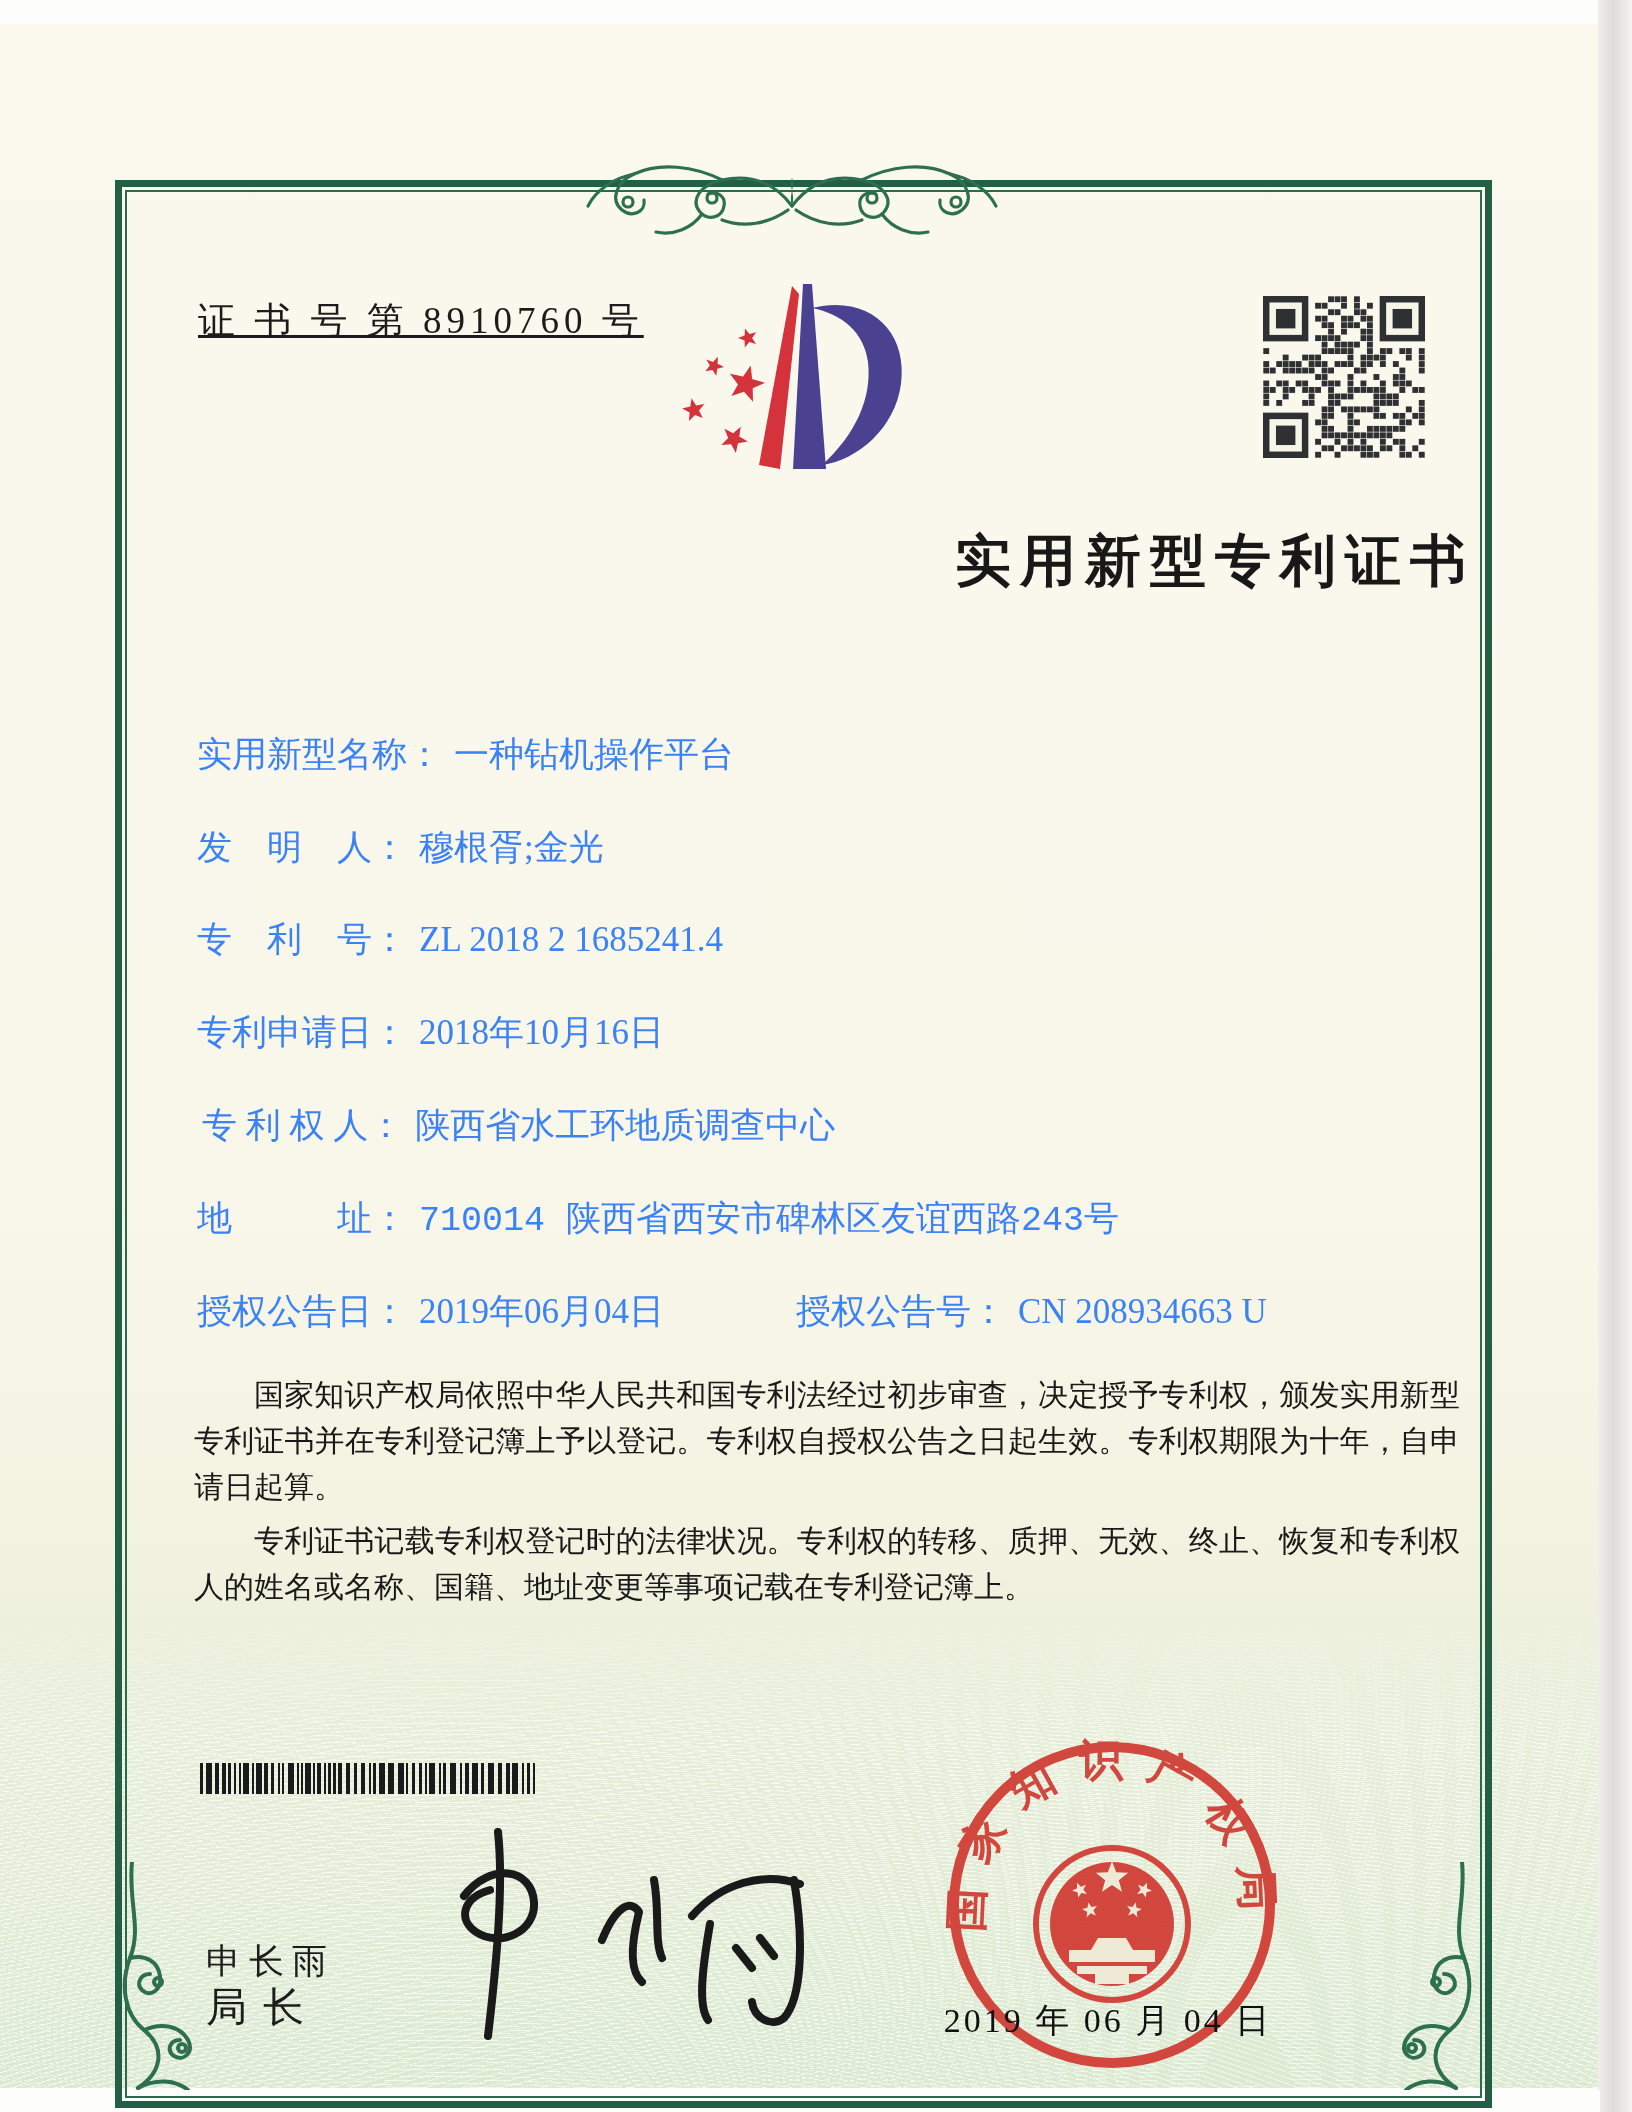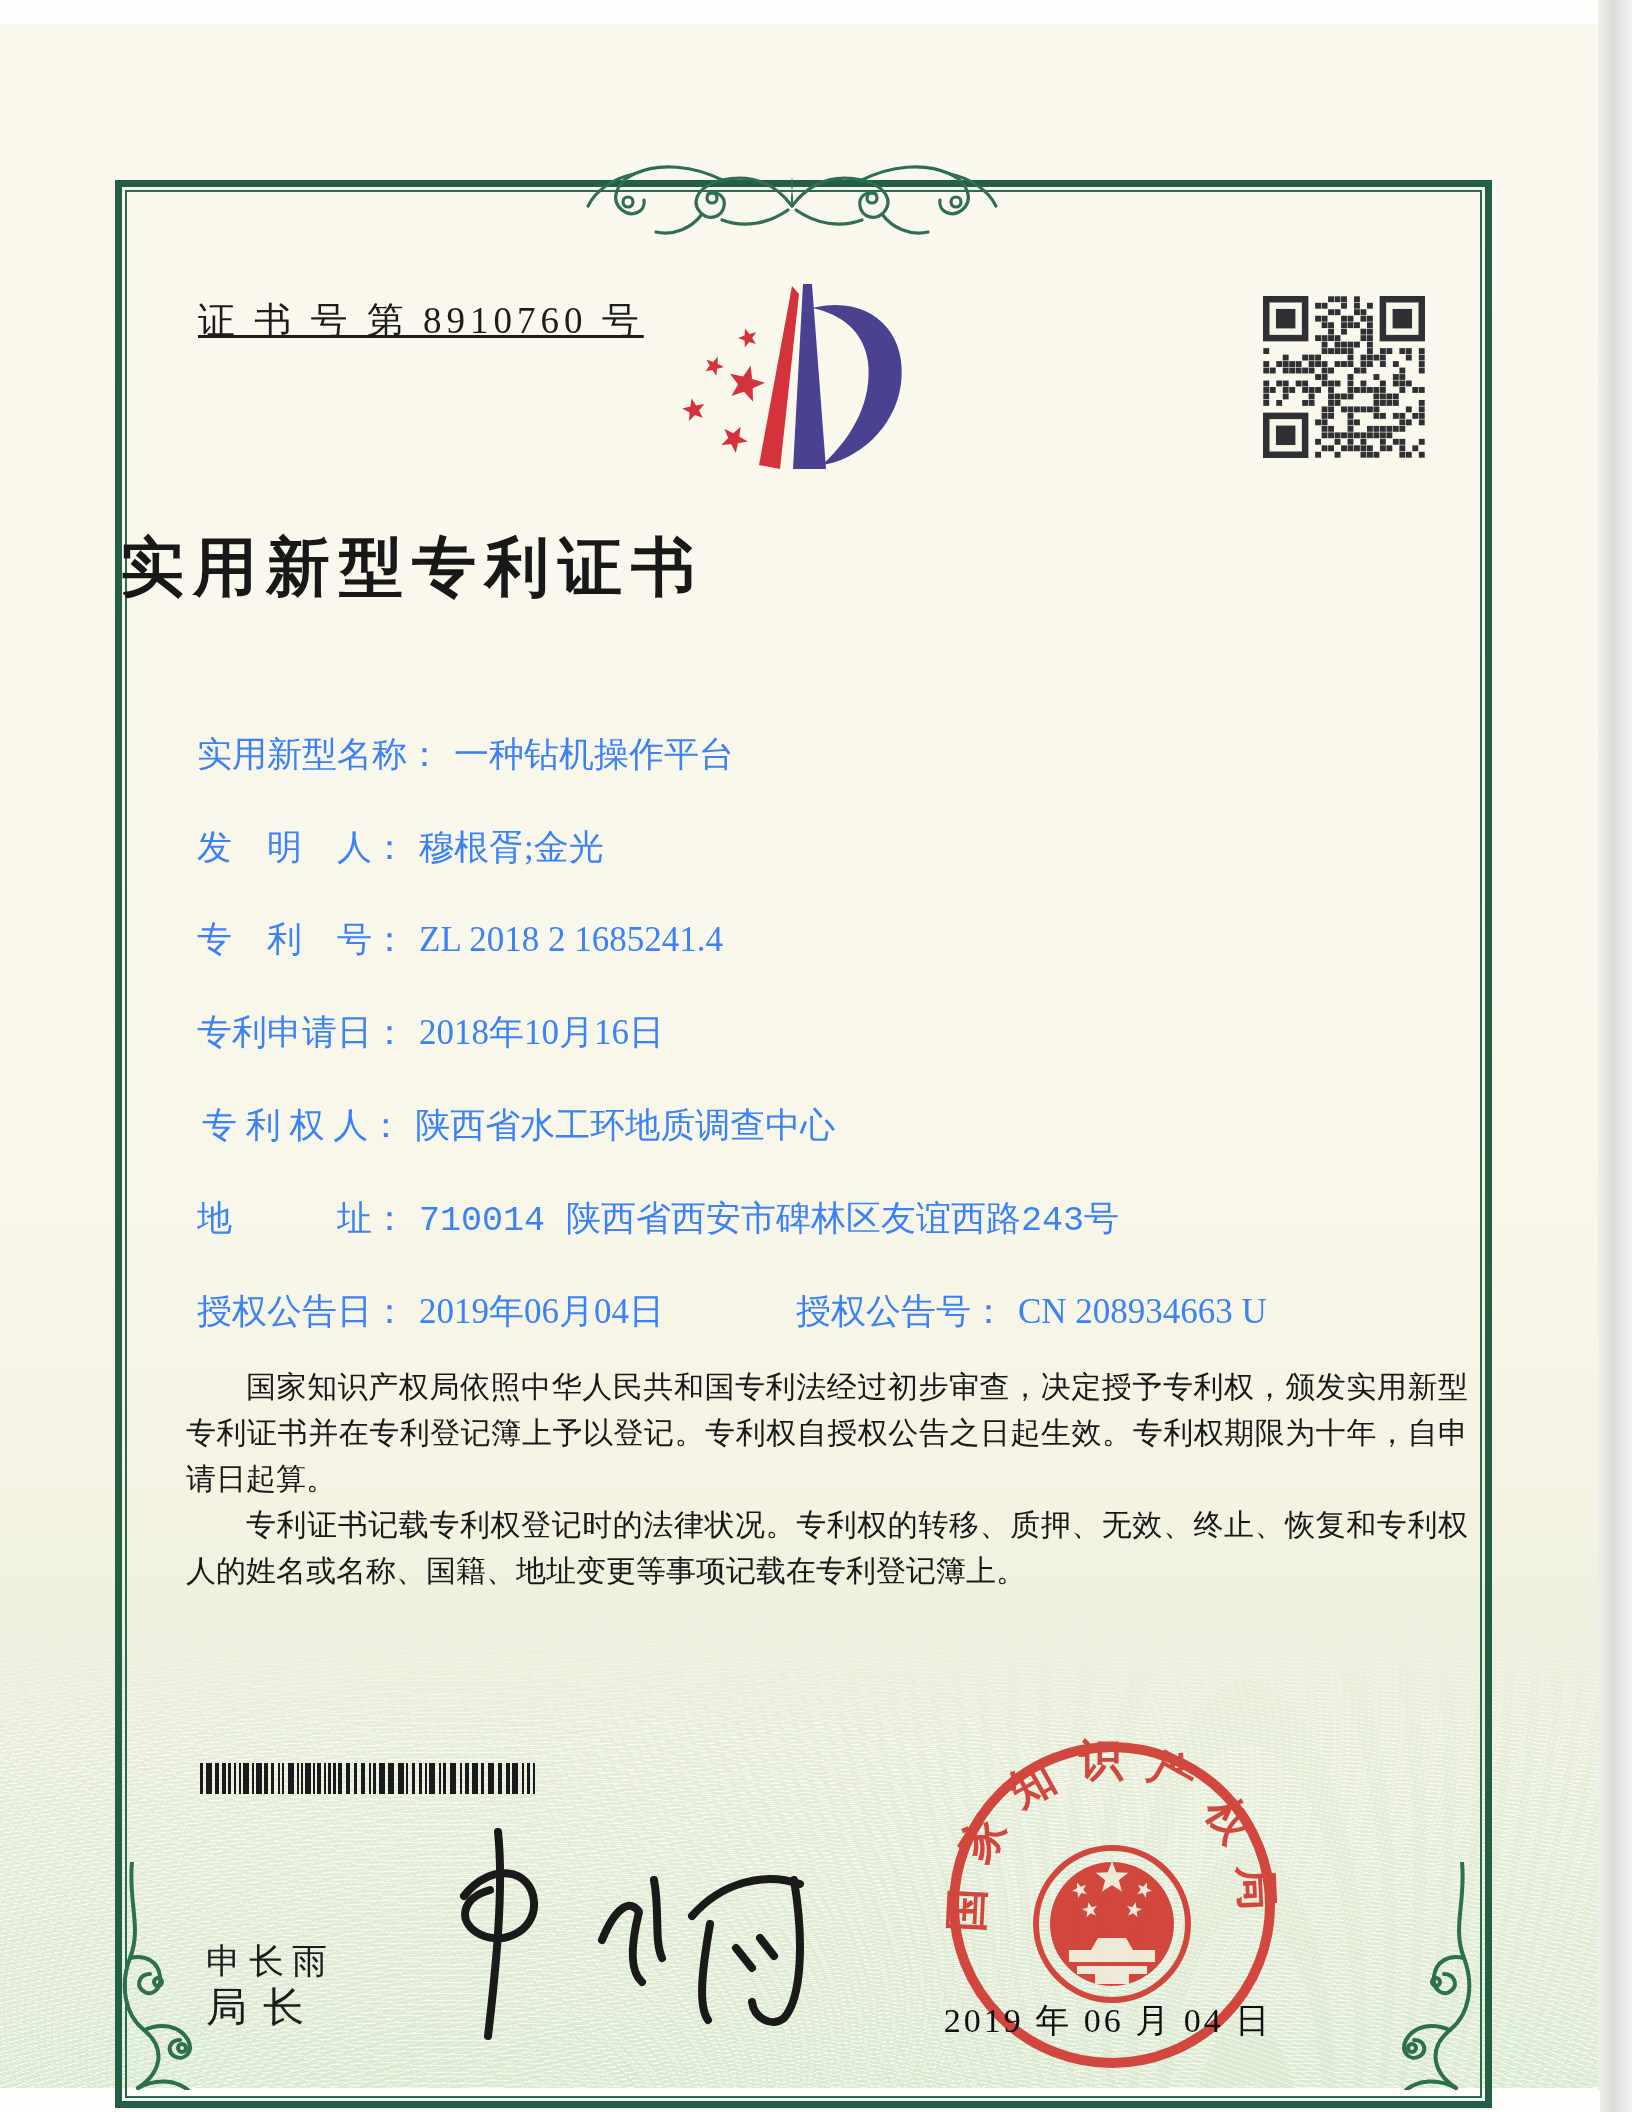--- a/index.html
+++ b/index.html
@@ -28,27 +28,27 @@
     -webkit-mask:linear-gradient(180deg,transparent 0,#000 130px);
     mask:linear-gradient(180deg,transparent 0,#000 130px);
   }
   
   .frame{position:absolute;left:115px;top:180px;width:1363px;height:1914px;border:7px solid #235f45;}
   .frame-inner{position:absolute;inset:3px;border:2px solid #2a6a4d;}
   .ornament{position:absolute;}
   
   .cert-no{position:absolute;left:198px;top:296px;font-size:37px;letter-spacing:5px;white-space:nowrap;text-decoration:underline;}
   .title{
-    position:absolute;left:120px;top:524px;width:1355px;text-align:left;
-    font-size:64px;font-weight:700;letter-spacing:9px;color:#181818;white-space:nowrap;
+    position:absolute;left:120px;top:524px;width:1355px;text-align:right;
+    font-size:56px;font-weight:700;letter-spacing:9px;color:#181818;white-space:nowrap;
   }
   .frow{position:absolute;white-space:nowrap;font-size:35px;color:#3b82f6;}
   .fval{margin-left:12px;}
   .body-text{position:absolute;left:186px;top:1364px;width:1282px;font-size:30px;line-height:46px;text-align:justify;color:#191919;}
-  .body-text p{margin:0;text-indent:2em;}
+  .body-text p{margin:8px;text-indent:2em;}
   #barcode{position:absolute;left:200px;top:1763px;width:352px;height:31px;display:flex;align-items:stretch;}
   #barcode span{display:block;height:100%;background:#191a1c;}
   .dir-label{position:absolute;left:206px;top:1980px;font-size:41px;letter-spacing:16px;font-weight:500;}
   .dir-name{position:absolute;left:206px;top:1938px;font-size:35px;letter-spacing:8px;font-weight:500;}
   .signature{position:absolute;left:392px;top:1818px;}
   .seal{position:absolute;left:945px;top:1738px;opacity:.92;}
   .seal-date{position:absolute;left:936px;top:1998px;width:344px;text-align:center;font-size:34px;letter-spacing:3px;color:#101010;white-space:nowrap;}
   #qr{position:absolute;left:1263px;top:296px;width:162px;height:162px;}
   .logo{position:absolute;left:672px;top:258px;}
 </style>

